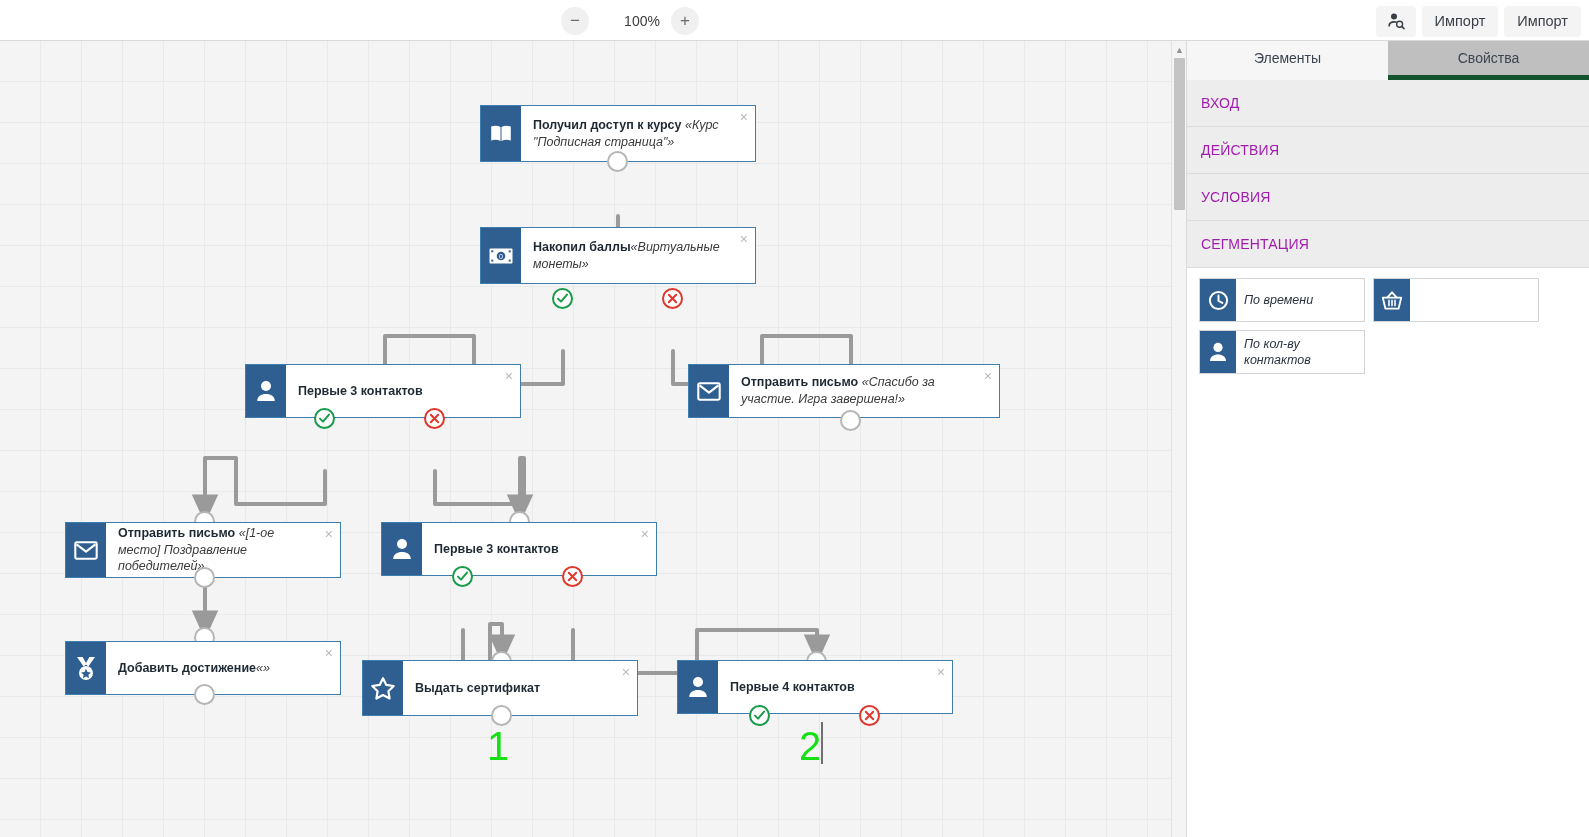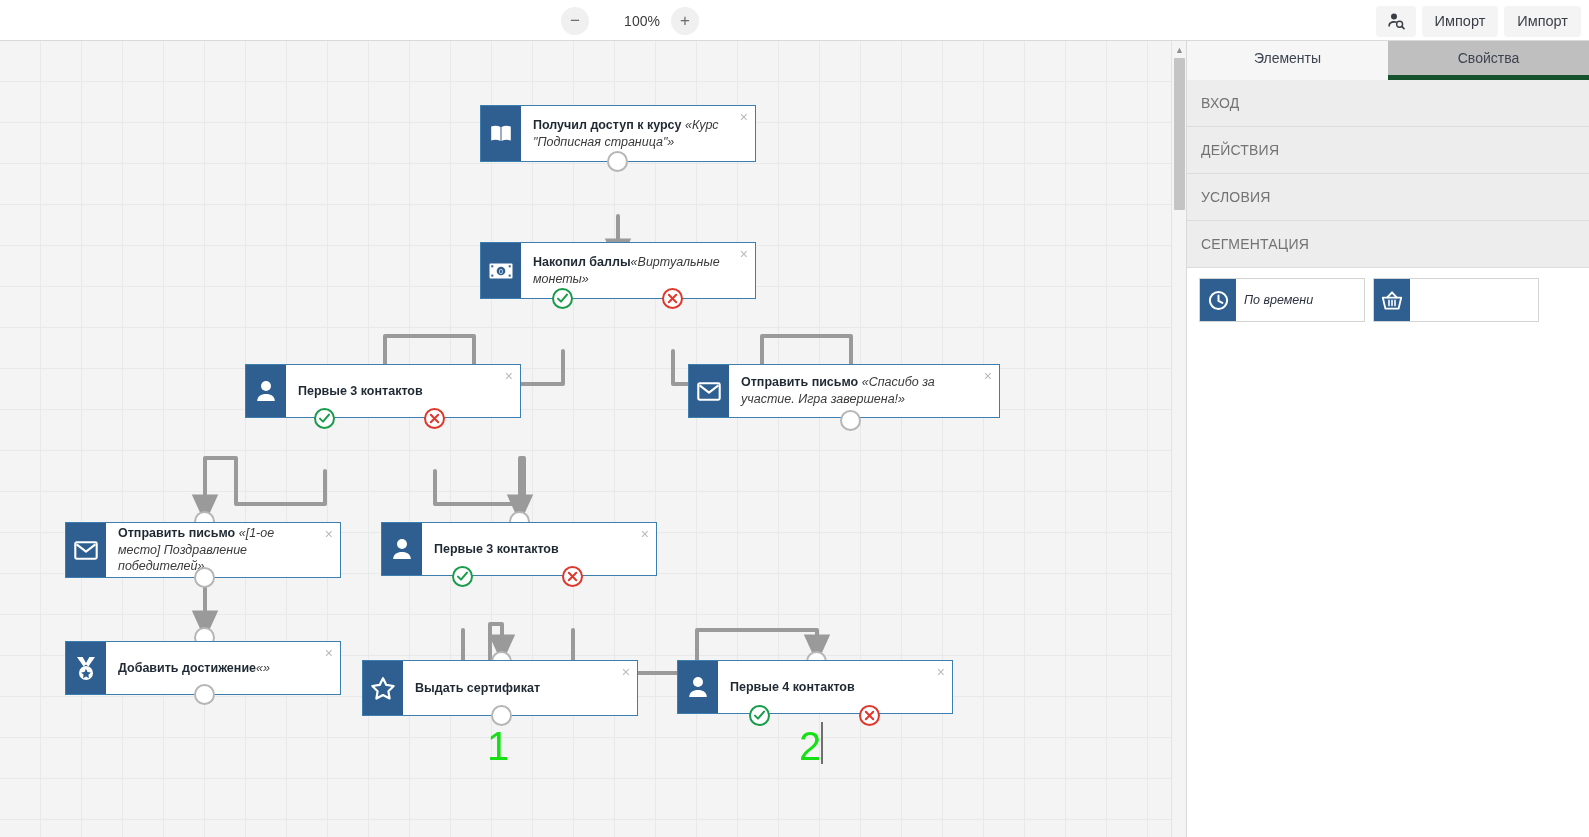--- a/index.html
+++ b/index.html
@@ -127,21 +127,21 @@
   .panel-tab {
     flex: 1; display: flex; align-items: center; justify-content: center;
     font-size: 14px; color: #3c4450; cursor: pointer;
     border-bottom: 5px solid #14532d;
   }
   .panel-tab.active { background: #f6f6f6; border-bottom-color: transparent; }
   .panel-tab.inactive { background: #bfbfbf; color: #3c4450; }
 
   .accordion-item {
     height: 47px; display: flex; align-items: center;
-    padding: 0 14px; font-size: 14px; color: #737373;
+    padding: 0 14px; font-size: 14px; color: #a21caf;
     background: #ededed; border-bottom: 1px solid #dcdcdc; cursor: pointer;
     letter-spacing: 0.2px;
   }
 
   .palette {
     padding: 10px 12px 0 12px; display: flex; flex-wrap: wrap; gap: 8px; font-style: italic;
   }
   .pal-item {
     width: 166px; height: 44px; background: #ffffff;
     border: 1px solid #d4d4d4; display: flex; align-items: stretch;
@@ -224,21 +224,21 @@
       <div class="node-body">
         <div class="node-text">
           <b>Получил доступ к курсу </b><i>«Курс "Подписная страница"»</i>
         </div>
         <span class="node-close">×</span>
       </div>
     </div>
     <div class="port" style="left:607px; top:110px;"></div>
 
     <div class="port" style="left:607px; top:214px;"></div>
-    <div class="node" style="left:480px; top:201px; width:276px; height:57px;">
+    <div class="node" style="left:480px; top:186px; width:276px; height:57px;">
       <div class="node-ico">
         <svg width="26" height="20" viewBox="0 0 26 20">
           <rect x="1.5" y="2.5" width="23" height="15" rx="1" fill="#fff"></rect>
           <circle cx="13" cy="10" r="4.3" fill="#2e5f90"></circle>
           <text x="13" y="13.3" font-size="7" fill="#fff" text-anchor="middle" font-family="Liberation Sans, sans-serif">0</text>
           <rect x="3.3" y="4.3" width="2" height="2" fill="#2e5f90"></rect>
           <rect x="20.7" y="4.3" width="2" height="2" fill="#2e5f90"></rect>
           <rect x="3.3" y="13.6" width="2" height="2" fill="#2e5f90"></rect>
           <rect x="20.7" y="13.6" width="2" height="2" fill="#2e5f90"></rect>
         </svg>
@@ -443,16 +443,25 @@
       <div class="pal-item">
         <div class="pal-ico">
           <svg width="22" height="21" viewBox="0 0 22 21">
             <path d="M6.4,7.4 L11,2.3 L15.6,7.4" fill="none" stroke="#fff" stroke-width="1.9" stroke-linecap="round" stroke-linejoin="round"></path>
             <path d="M1.8,7.6 L20.2,7.6 L17.6,18.6 L4.4,18.6 z" fill="none" stroke="#fff" stroke-width="1.9" stroke-linejoin="round"></path>
             <path d="M8,10.4 L8,15.6 M11,10.4 L11,15.6 M14,10.4 L14,15.6" stroke="#fff" stroke-width="1.6" stroke-linecap="round"></path>
           </svg>
         </div>
       </div>
 
+      <div class="pal-item">
+        <div class="pal-ico">
+          <svg width="20" height="22" viewBox="0 0 20 22">
+            <circle cx="10" cy="6.4" r="4.6" fill="#fff"></circle>
+            <path d="M2,20c0-4 3.6-6.4 8-6.4s8,2.4 8,6.4z" fill="#fff"></path>
+          </svg>
+        </div>
+        <div class="pal-label">По кол-ву контактов</div>
+      </div>
     </div>
   </div>
 
 </div>
 
 </body></html>

